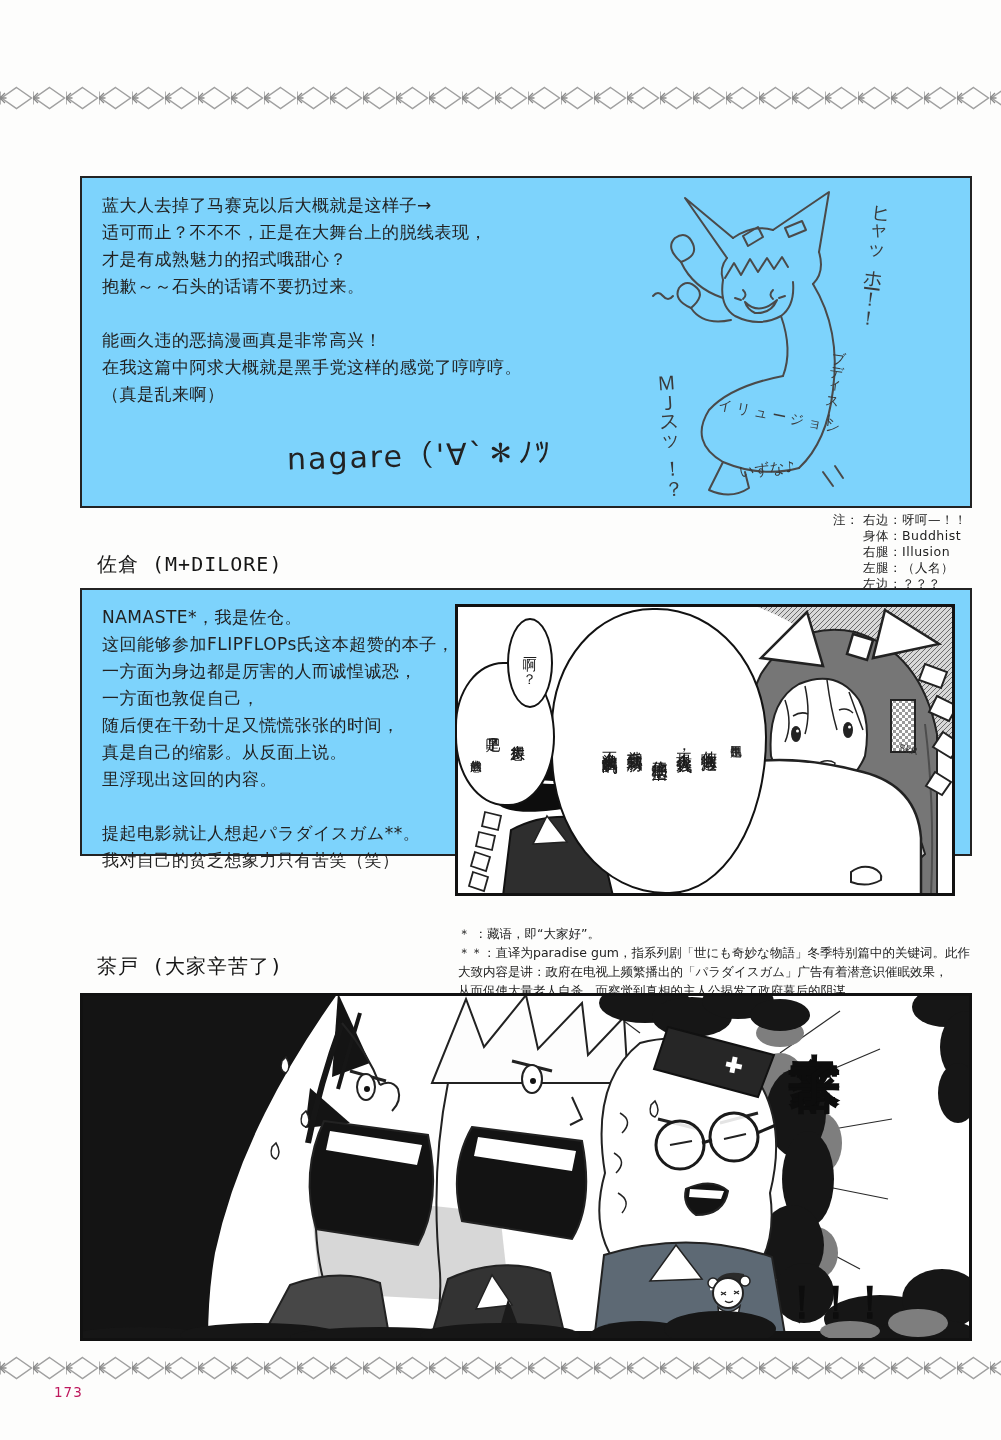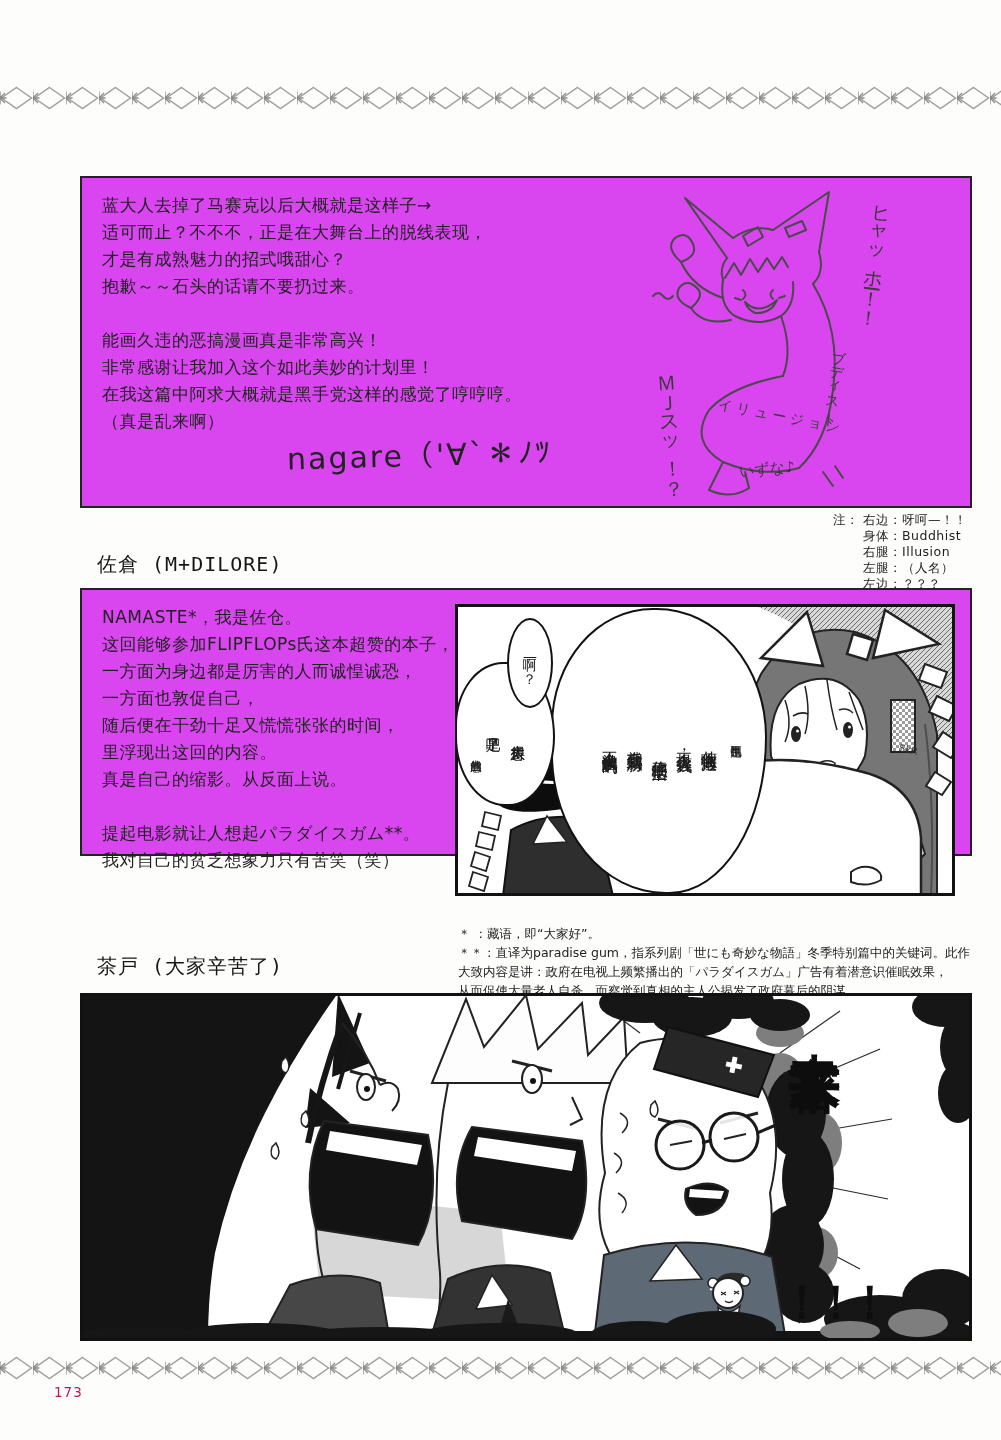--- a/index.html
+++ b/index.html
@@ -8,21 +8,21 @@
     font-family:"DejaVu Sans", sans-serif;color:#1c1c1c;overflow:hidden;
   }
   .abs{position:absolute;}
   .heading{
     position:absolute;left:97px;
     font-family:"DejaVu Sans Mono", monospace;
     font-size:20px;letter-spacing:1px;color:#161616;white-space:nowrap;
   }
   .box{
     position:absolute;left:80px;width:892px;border:2px solid #232323;
-    background:#d946ef;box-sizing:border-box;
+    background:#7dd3fc;box-sizing:border-box;
   }
   .cjk-para{position:absolute;font-size:17px;line-height:27px;letter-spacing:.5px;color:#222;}
   .cjk-para div{min-height:27px;white-space:nowrap;}
   .vtext{writing-mode:vertical-rl;text-orientation:upright;}
   .vcols{writing-mode:vertical-rl;text-orientation:upright;}
   .bubble{
     position:absolute;background:#fff;border:2.5px solid #121212;
     display:flex;align-items:center;justify-content:center;text-align:center;
   }
   .panel{position:absolute;overflow:hidden;background:#fff;}
@@ -57,21 +57,20 @@
 <div class="heading" style="top:138px;margin-top:48px;">nagare (ACID CLUB EAST)</div>
 
 <div class="box" style="top:176px;height:332px;">
   <div class="cjk-para" style="left:20px;top:14px;">
       <div>蓝大人去掉了马赛克以后大概就是这样子→</div>
       <div>适可而止？不不不，正是在大舞台上的脱线表现，</div>
       <div>才是有成熟魅力的招式哦甜心？</div>
       <div>抱歉～～石头的话请不要扔过来。</div>
       <div></div>
       <div>能画久违的恶搞漫画真是非常高兴！</div>
-      <div>非常感谢让我加入这个如此美妙的计划里！</div>
       <div>在我这篇中阿求大概就是黑手党这样的感觉了哼哼哼。</div>
       <div>（真是乱来啊）</div>
     </div>
 
   <div class="sig" style="left:205px;top:260px;">nagare（'∀`＊ﾉﾂ</div>
 
   <div class="abs" style="left:545px;top:2px;width:342px;height:324px;">
     <svg width="342" height="324" viewBox="0 0 342 324">
       <g fill="none" stroke="#4a4a4a" stroke-width="2" stroke-linecap="round" stroke-linejoin="round">
 
@@ -128,22 +127,22 @@
 
 <div class="heading" style="top:551px;">佐倉 (M+DILORE)</div>
 
 <div class="box" style="top:588px;height:268px;">
   <div class="cjk-para" style="left:20px;top:14px;">
       <div>NAMASTE*，我是佐仓。</div>
       <div>这回能够参加FLIPFLOPs氏这本超赞的本子，</div>
       <div>一方面为身边都是厉害的人而诚惶诚恐，</div>
       <div>一方面也敦促自己，</div>
       <div>随后便在干劲十足又慌慌张张的时间，</div>
+      <div>真是自己的缩影。从反面上说。</div>
       <div>里浮现出这回的内容。</div>
-      <div>真是自己的缩影。从反面上说。</div>
       <div></div>
       <div>提起电影就让人想起パラダイスガム**。</div>
       <div>我对自己的贫乏想象力只有苦笑（笑）</div>
     </div>
 
   <div class="panel" style="left:373px;top:14px;width:500px;height:292px;">
     <svg width="500" height="292" viewBox="0 0 500 292" style="position:absolute;left:0;top:0;">
       <defs>
         <pattern id="ht" width="5" height="5" patternUnits="userSpaceOnUse">
           <rect width="5" height="5" fill="#d8d8d8"></rect>

